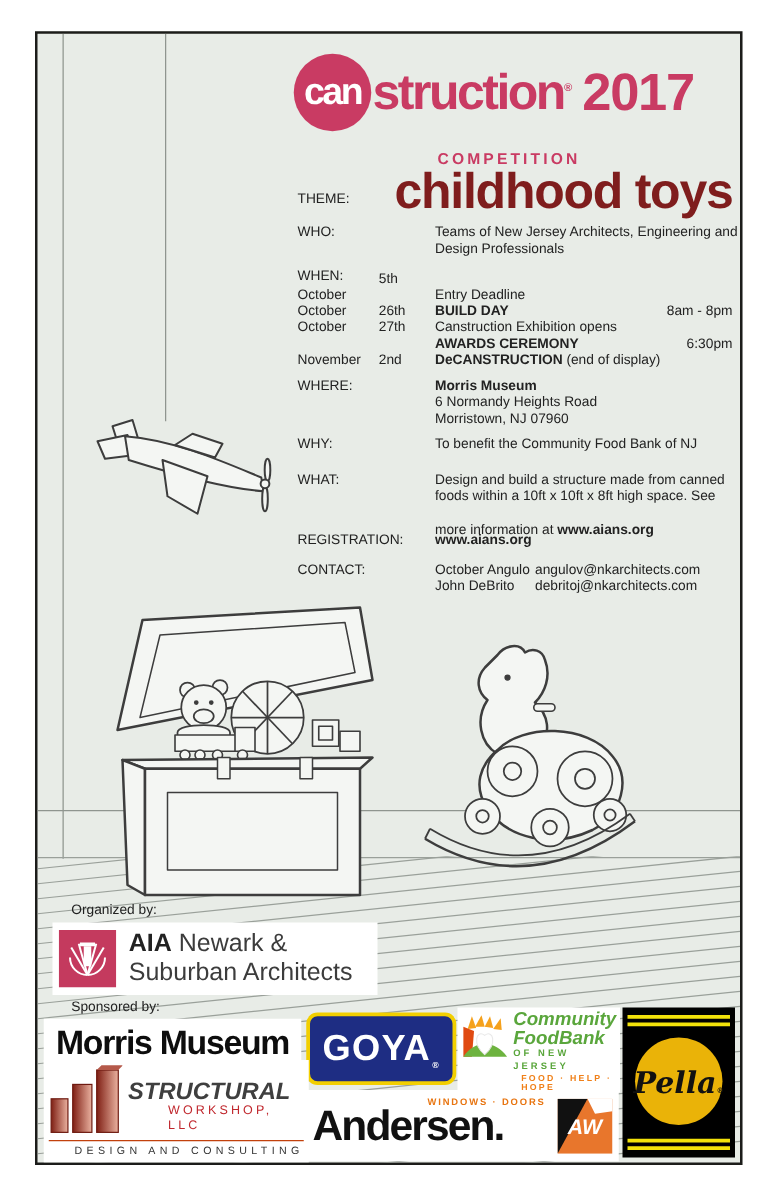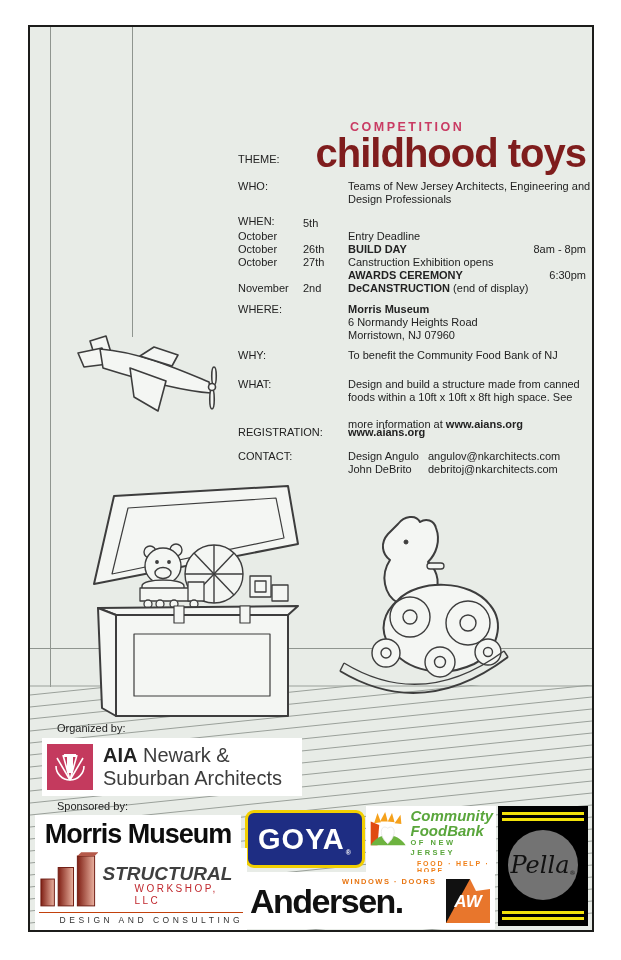--- a/index.html
+++ b/index.html
@@ -54,22 +54,22 @@
   .goya .reg { font-size:7px; align-self:flex-end; margin:0 0 9px 1px; }
   .cfb { left:336px; top:779px; width:130px; height:68px; padding:2px 3px; }
   .cfb-row { display:flex; }
   .cfb-text { margin-left:4px; color:#5aa63c; font-weight:bold; font-style:italic; line-height:15px; }
   .cfb-l1, .cfb-l2 { font-size:15px; }
   .cfb-l3 { font-size:7.5px; letter-spacing:2.5px; font-style:normal; line-height:10px; }
   .cfb-tag { font-size:7px; letter-spacing:1.8px; color:#f08019; font-weight:bold; margin:2px 0 0 48px; }
   .pella { left:468px; top:779px; width:90px; height:120px; background:#000; }
   .pella-line { position:absolute; left:4px; right:4px; height:3px; background:#f2e20a; }
   .pella-circle { position:absolute; left:10px; top:24px; width:70px; height:70px; border-radius:50%;
-                  background:#737373; display:flex; align-items:center; justify-content:center;
-                  font-family:"DejaVu Serif", serif; font-style:italic; font-weight:normal;
+                  background:#eab308; display:flex; align-items:center; justify-content:center;
+                  font-family:"DejaVu Serif", serif; font-style:italic; font-weight:bold;
                   font-size:24px; color:#111; }
   .pella-circle .reg { font-size:6px; margin-top:14px; }
   .structural { left:5px; top:821px; width:212px; height:82px; padding:3px 4px 2px 4px; }
   .struct-row { display:flex; align-items:flex-end; }
   .struct-text { margin-left:4px; padding-bottom:2px; }
   .struct-l1 { font-size:19px; font-weight:bold; font-style:italic; color:#3f3f3f; letter-spacing:0; line-height:19px; }
   .struct-l2 { font-size:10px; font-weight:normal; color:#c0272d; letter-spacing:2.5px; line-height:12px;margin-left:32px; }
   .struct-l3 { border-top:1px solid #c2410c; margin-top:3px; padding-top:2px; font-size:8.5px;
                letter-spacing:3.5px; color:#333; text-align:right; }
   .andersen { left:215px; top:845px; width:250px; height:57px; }
@@ -203,20 +203,27 @@
             <circle cx="160" cy="147" r="4.5"></circle>
         </g>
 
         <path stroke-width="2" fill="none" d="M12,166 Q95,216 180,152"></path>
         <path stroke-width="1.4" fill="none" d="M16,158 Q95,206 176,146"></path>
         <line x1="12" y1="166" x2="16" y2="158" stroke-width="1.4"></line>
         <line x1="180" y1="152" x2="176" y2="146" stroke-width="1.4"></line>
       </g>
     </svg>
 
+    <div class="logo-row">
+      <div class="can-circle">
+        <span>can</span>
+      </div>
+      <div class="struction"><span>struction</span><span class="logo-reg">®</span></div>
+      <div class="logo-year">2017</div>
+    </div>
     <div class="competition">COMPETITION</div>
 
     <div class="txt lbl" style="top:126px;">THEME:</div>
     <div class="theme-value">childhood toys</div>
 
     <div class="txt lbl" style="top:153px;">WHO:</div>
     <div class="txt val" style="top:153px;">Teams of New Jersey Architects, Engineering and</div>
     <div class="txt val" style="top:166px;">Design Professionals</div>
 
     <div class="txt lbl" style="top:188px;">WHEN:</div>
@@ -262,21 +269,21 @@
 
     <div class="txt lbl" style="top:351px;">WHAT:</div>
     <div class="txt val" style="top:351px;">Design and build a structure made from canned</div>
     <div class="txt val" style="top:364px;">foods within a 10ft x 10ft x 8ft high space. See</div>
     <div class="txt val" style="top:391px;"><span>more information at </span><span class="b">www.aians.org</span></div>
 
     <div class="txt lbl" style="top:399px;">REGISTRATION:</div>
     <div class="txt val b" style="top:399px;">www.aians.org</div>
 
     <div class="txt lbl" style="top:423px;">CONTACT:</div>
-    <div class="txt val" style="top:423px;">Design Angulo</div>
+    <div class="txt val" style="top:423px;">October Angulo</div>
     <div class="txt abs" style="top:423px; left:398px;">angulov@nkarchitects.com</div>
     <div class="txt val" style="top:436px;">John DeBrito</div>
     <div class="txt abs" style="top:436px; left:398px;">debritoj@nkarchitects.com</div>
 
     <div class="organized-label" style="top:695px;">Organized by:</div>
     <div class="aia-box">
       <svg class="aia-mark" viewBox="0 0 46 46">
         <rect width="46" height="46" fill="#c43a5e"></rect>
         <g stroke="#ffffff" stroke-width="1.6" fill="none">
           <path d="M23,36 A14,14 0 0 1 9,22"></path>

